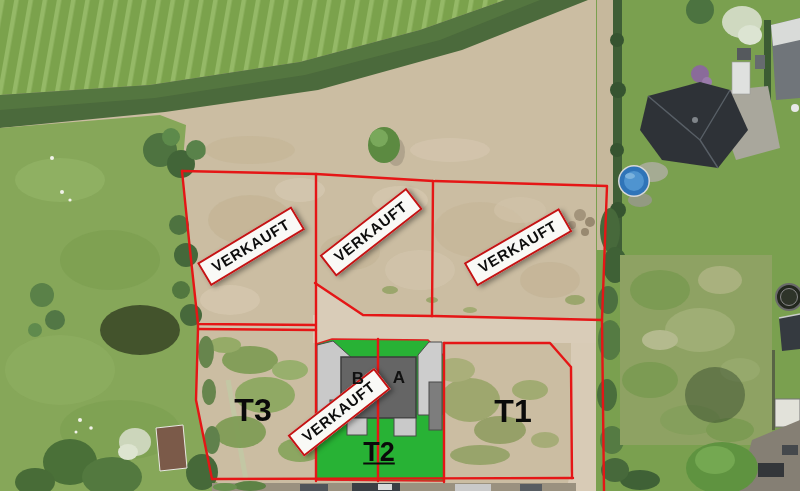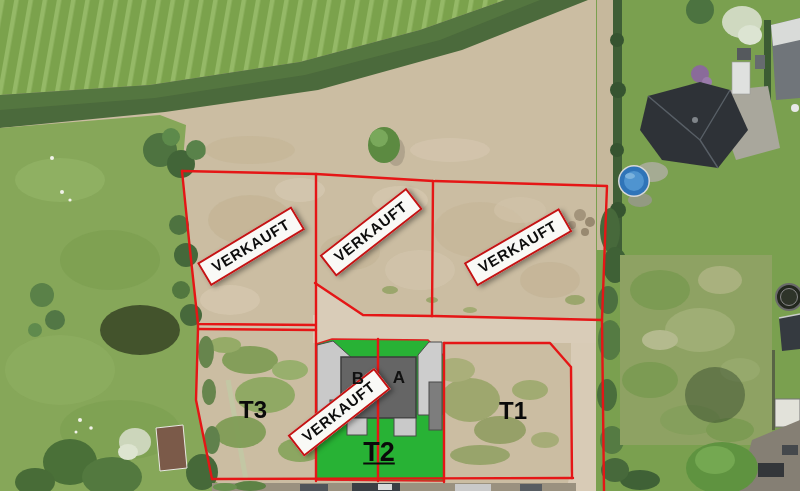--- a/index.html
+++ b/index.html
@@ -18,21 +18,21 @@
     box-shadow:2px 3px 5px rgba(0,0,0,.38);
   }
   .banner.b1{left:251px;top:246px;transform:translate(-50%,-50%) rotate(-31deg);}
   .banner.b2{left:371px;top:232px;transform:translate(-50%,-50%) rotate(-38deg);}
   .banner.b3{left:518px;top:247px;transform:translate(-50%,-50%) rotate(-30deg);}
   .banner.b4{left:339px;top:412px;transform:translate(-50%,-50%) rotate(-38deg);}
 
   
   .plot-label{
     position:absolute;transform:translate(-50%,-50%);
-    font-weight:bold;color:#0a0a0a;font-size:24px;line-height:1;
+    font-weight:bold;color:#0a0a0a;font-size:32px;line-height:1;
   }
   .plot-label.t3{left:253px;top:410px;}
   .plot-label.t1{left:513px;top:411px;text-align:right;}
   .plot-label.t2{left:379px;top:452px;font-size:27px;text-decoration:underline;}
   .unit-label{
     position:absolute;transform:translate(-50%,-50%);
     font-weight:bold;color:#111;font-size:17px;line-height:1;
   }
   .unit-label.ub{left:358px;top:378px;}
   .unit-label.ua{left:399px;top:377px;}

